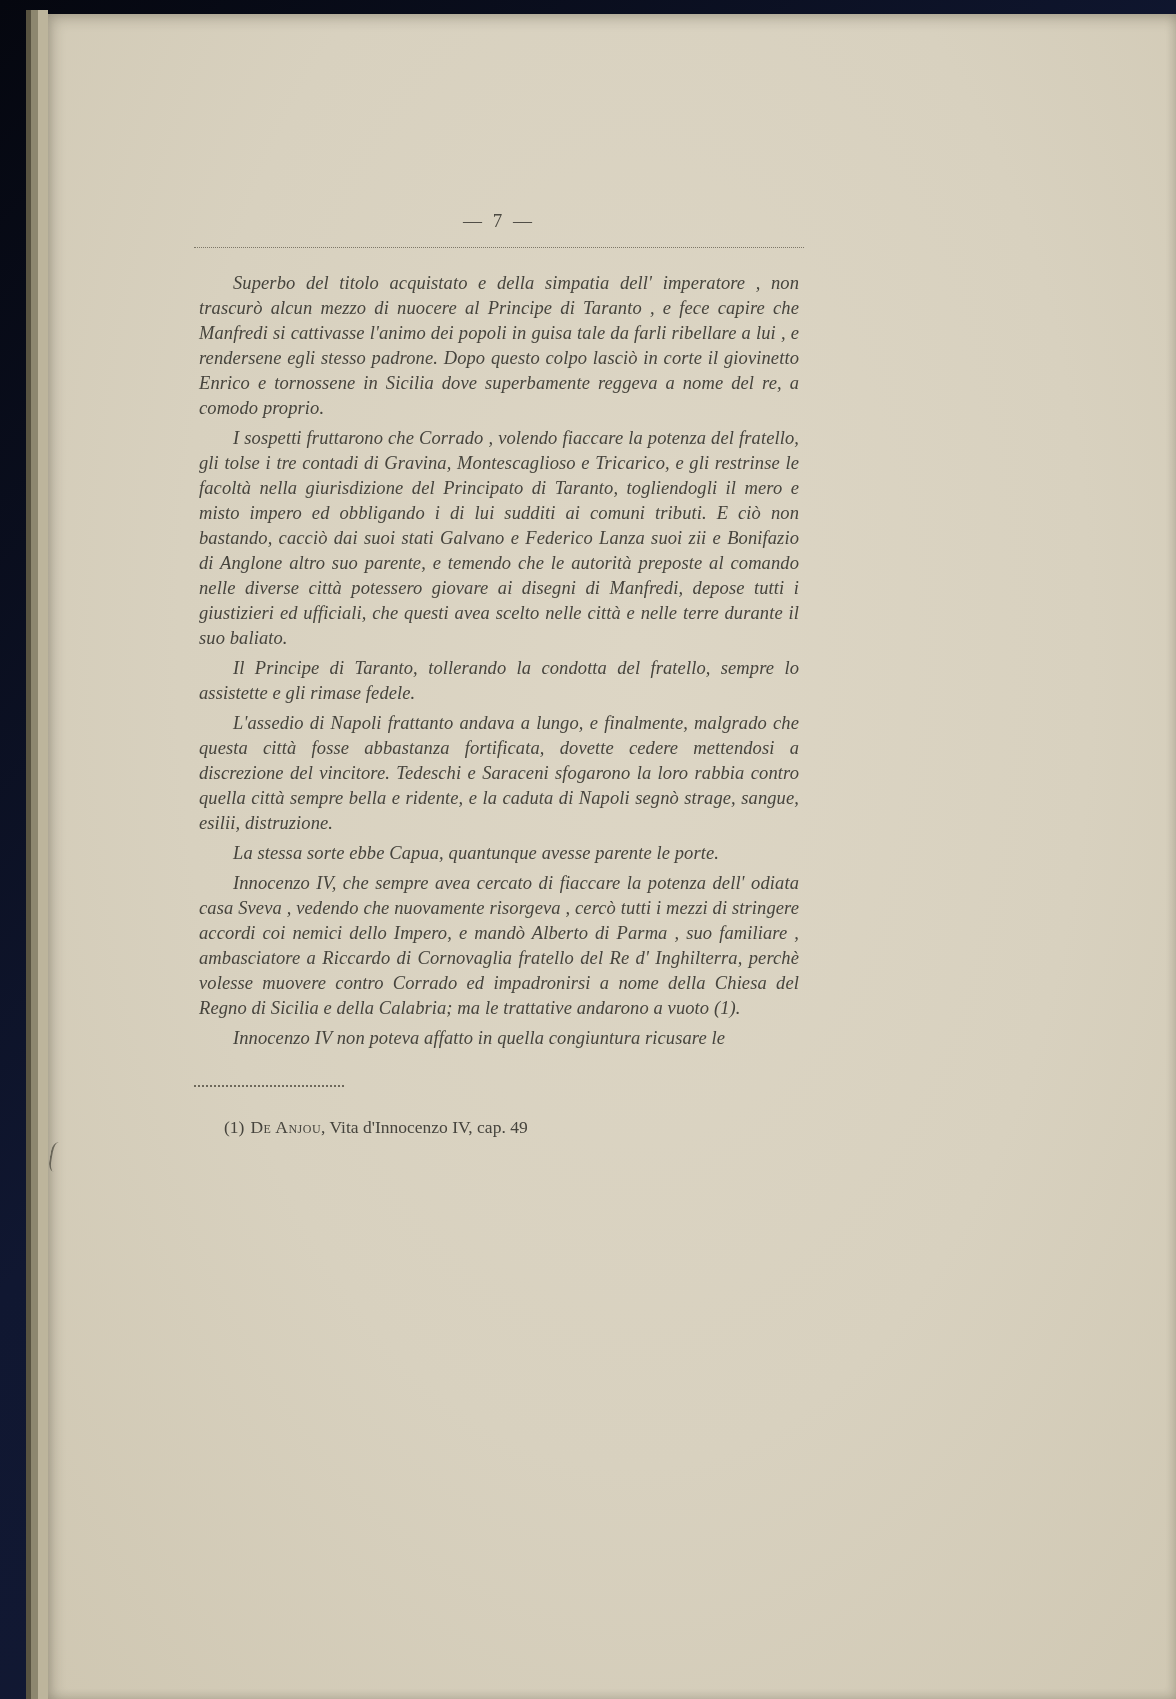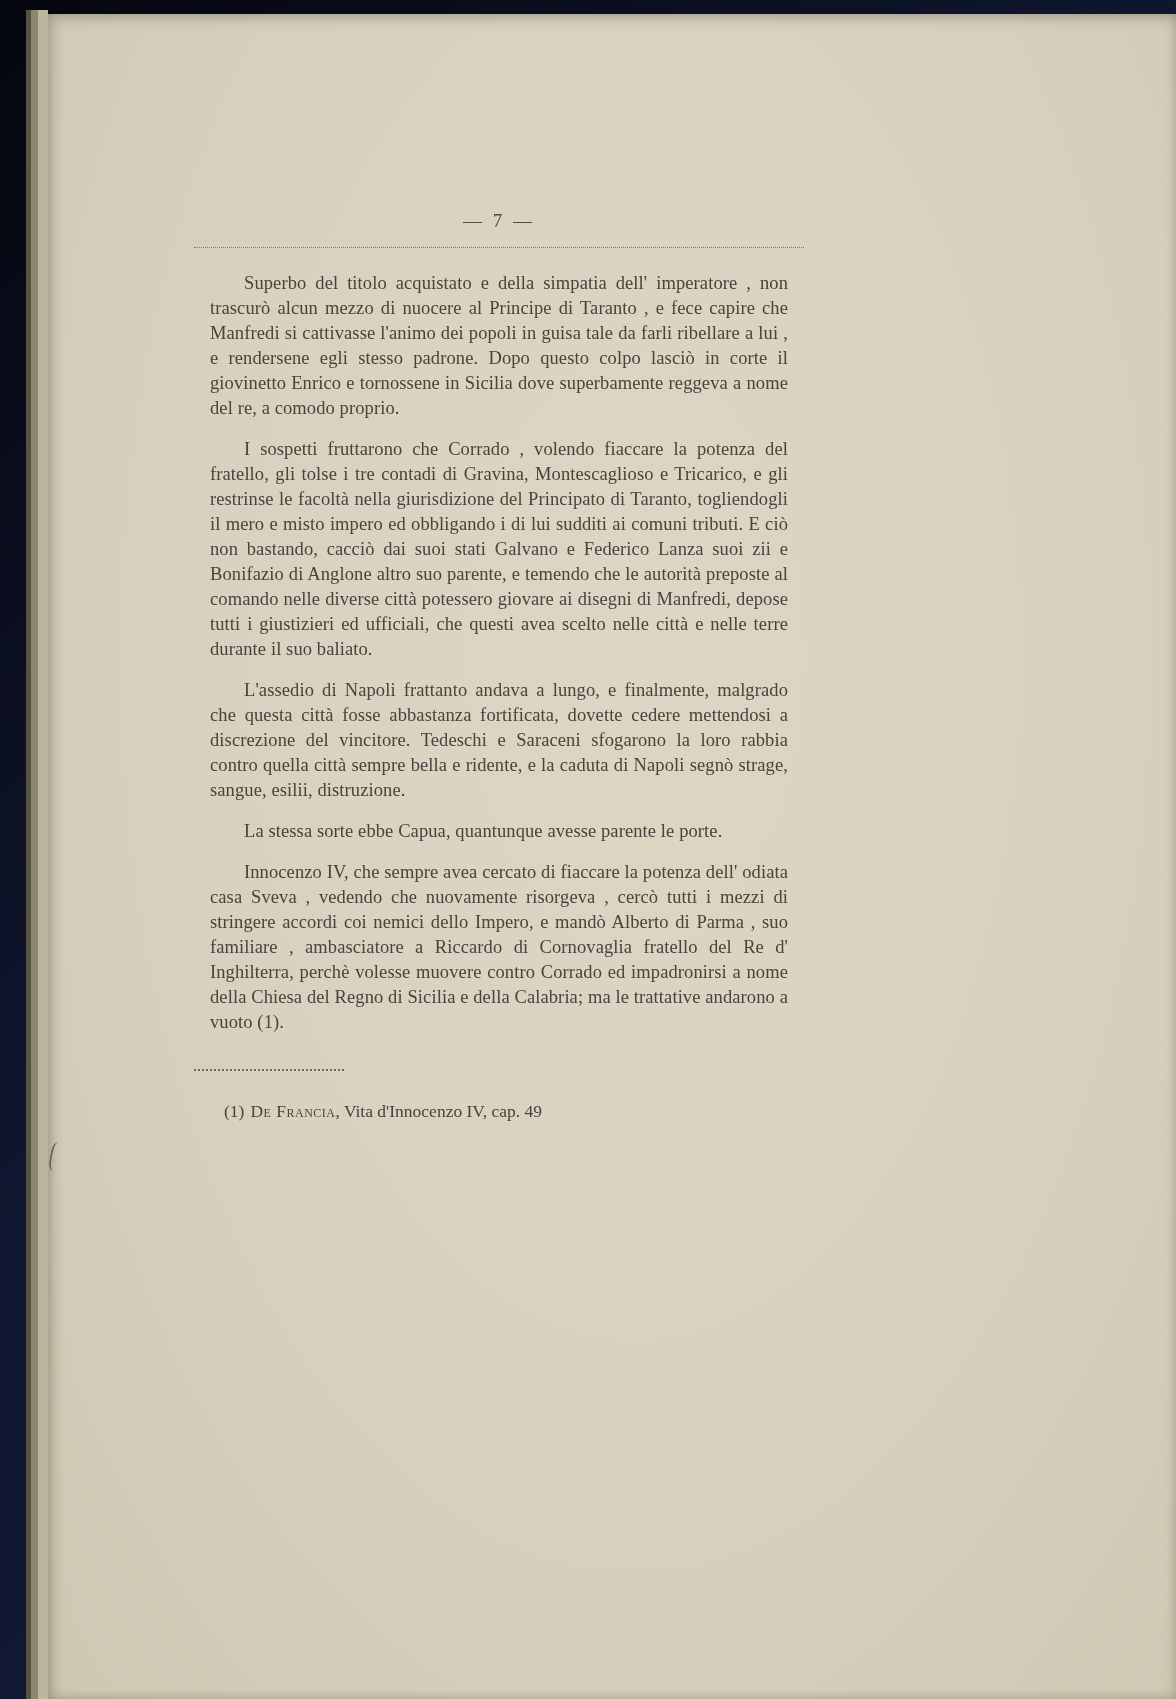--- a/index.html
+++ b/index.html
@@ -65,22 +65,23 @@
   }
 
   .body-text {
     margin-top: 23px;
     font-size: 18.5px;
     line-height: 25px;
     text-align: justify;
     letter-spacing: 0.1px;
   }
   .body-text p {
-    margin: 16px;
+    margin: 5px;
     text-indent: 34px;
+    font-style: italic;
   }
 
   .footnote-rule {
     margin-top: 34px;
     width: 150px;
     border-top: 2px dotted #6d685b;
     height: 0;
   }
 
   .footnote {
@@ -123,26 +124,28 @@
 
     <div class="content">
 
       <div class="page-number">— 7 —</div>
 
       <div class="head-rule"></div>
 
       <div class="body-text">
         <p>Superbo del titolo acquistato e della simpatia dell' imperatore , non trascurò alcun mezzo di nuocere al Principe di Taranto , e fece capire che Manfredi si cattivasse l'animo dei popoli in guisa tale da farli ribellare a lui , e rendersene egli stesso padrone. Dopo questo colpo lasciò in corte il giovinetto Enrico e tornossene in Sicilia dove superbamente reggeva a nome del re, a comodo proprio.</p>
         <p>I sospetti fruttarono che Corrado , volendo fiaccare la potenza del fratello, gli tolse i tre contadi di Gravina, Montescaglioso e Tricarico, e gli restrinse le facoltà nella giurisdizione del Principato di Taranto, togliendogli il mero e misto impero ed obbligando i di lui sudditi ai comuni tributi. E ciò non bastando, cacciò dai suoi stati Galvano e Federico Lanza suoi zii e Bonifazio di Anglone altro suo parente, e temendo che le autorità preposte al comando nelle diverse città potessero giovare ai disegni di Manfredi, depose tutti i giustizieri ed ufficiali, che questi avea scelto nelle città e nelle terre durante il suo baliato.</p>
+        <p>Il Principe di Taranto, tollerando la condotta del fratello, sempre lo assistette e gli rimase fedele.</p>
         <p>L'assedio di Napoli frattanto andava a lungo, e finalmente, malgrado che questa città fosse abbastanza fortificata, dovette cedere mettendosi a discrezione del vincitore. Tedeschi e Saraceni sfogarono la loro rabbia contro quella città sempre bella e ridente, e la caduta di Napoli segnò strage, sangue, esilii, distruzione.</p>
         <p>La stessa sorte ebbe Capua, quantunque avesse parente le porte.</p>
         <p>Innocenzo IV, che sempre avea cercato di fiaccare la potenza dell' odiata casa Sveva , vedendo che nuovamente risorgeva , cercò tutti i mezzi di stringere accordi coi nemici dello Impero, e mandò Alberto di Parma , suo familiare , ambasciatore a Riccardo di Cornovaglia fratello del Re d' Inghilterra, perchè volesse muovere contro Corrado ed impadronirsi a nome della Chiesa del Regno di Sicilia e della Calabria; ma le trattative andarono a vuoto (1).</p>
+        <p>Innocenzo IV non poteva affatto in quella congiuntura ricusare le</p>
       </div>
 
       <div class="footnote-rule"></div>
 
       <p class="footnote">
-        <span class="marker">(1)</span><span class="smallcaps">De Francia</span><span>, Vita d'Innocenzo IV, cap. 49</span>
+        <span class="marker">(1)</span><span class="smallcaps">De Anjou</span><span>, Vita d'Innocenzo IV, cap. 49</span>
       </p>
 
     </div>
   </div>
 </div>
 
 </body></html>

